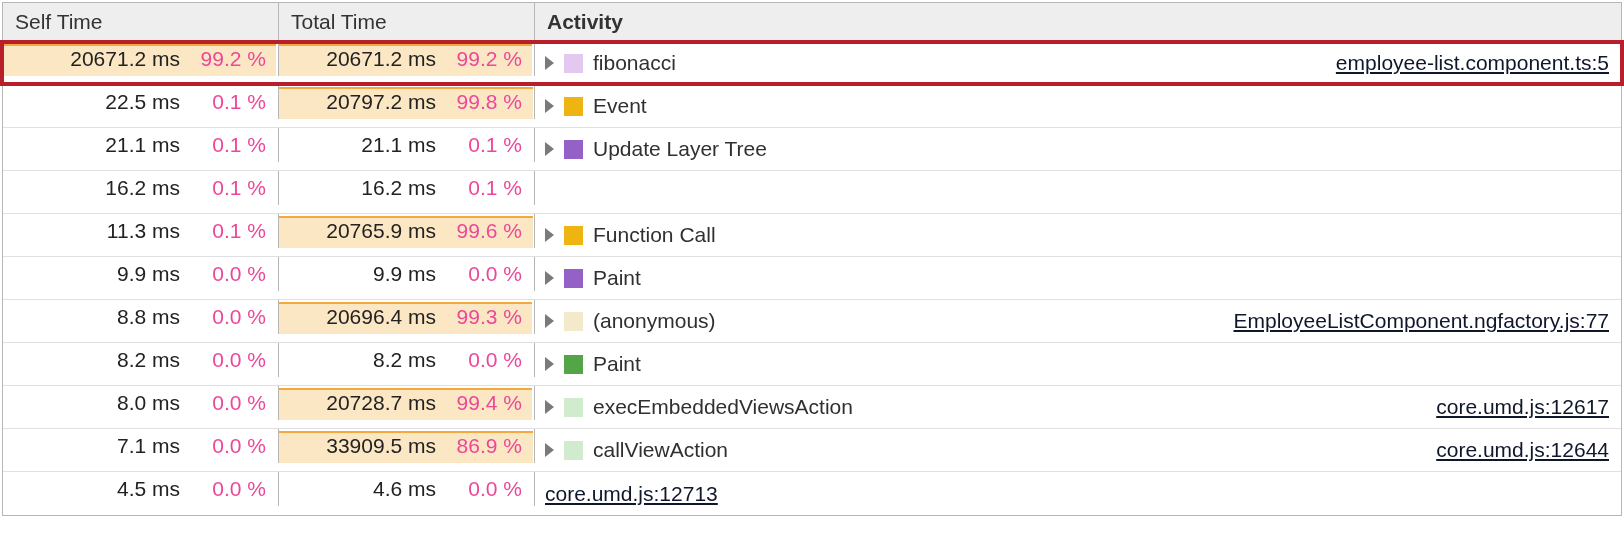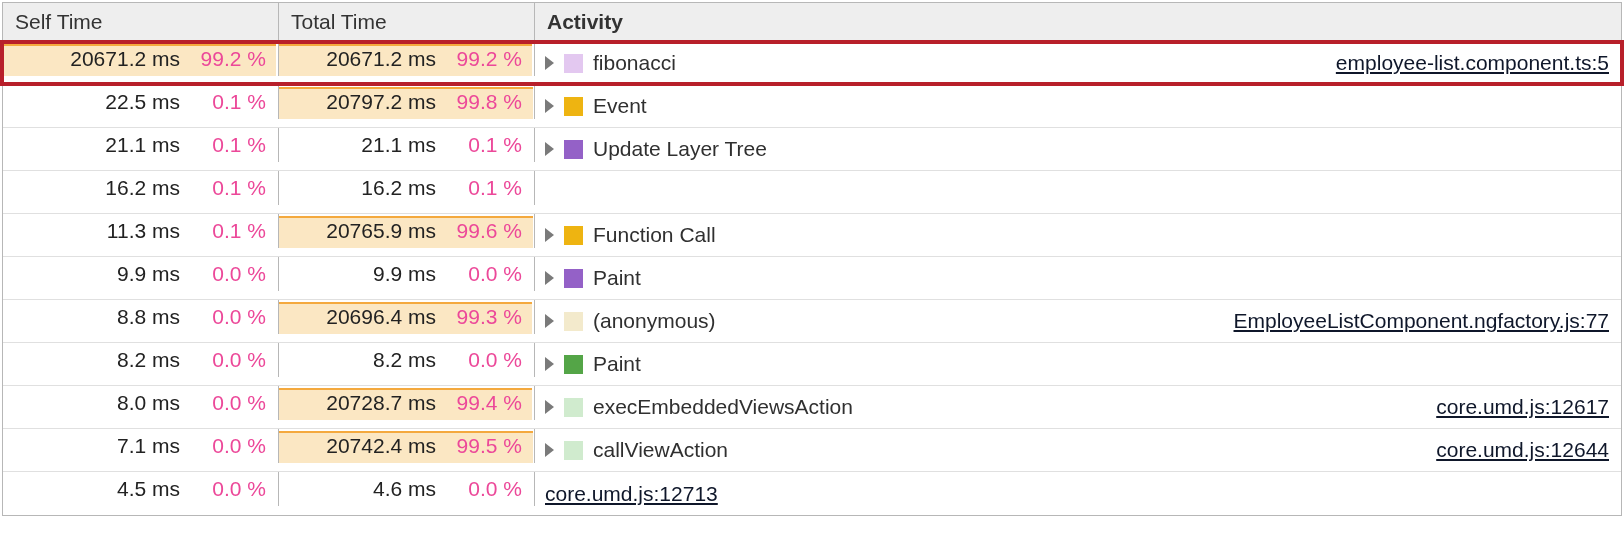--- a/index.html
+++ b/index.html
@@ -233,22 +233,22 @@
       <div class="row">
         <div class="metric-fill col-self">
           <div class="metric-text">
             <span class="ms">7.1 ms</span>
             <span class="pct">0.0 %</span>
           </div>
         </div>
         <div class="metric-fill col-total">
           <div class="fill-bg" style="width: 99.5%;"></div>
           <div class="metric-text">
-            <span class="ms">20742.4 ms</span>
-            <span class="pct">99.5 %</span>
+            <span class="ms">33909.5 ms</span>
+            <span class="pct">86.9 %</span>
           </div>
         </div>
         <div class="cell activity col-activity">
           <div class="activity-left">
             <div class="expand"></div>
             <div class="swatch" style="background: rgb(208, 235, 206);"></div>
             <span class="act-name">callViewAction</span>
           </div>
           <a class="link" href="#">core.umd.js:12644</a>
         </div>

